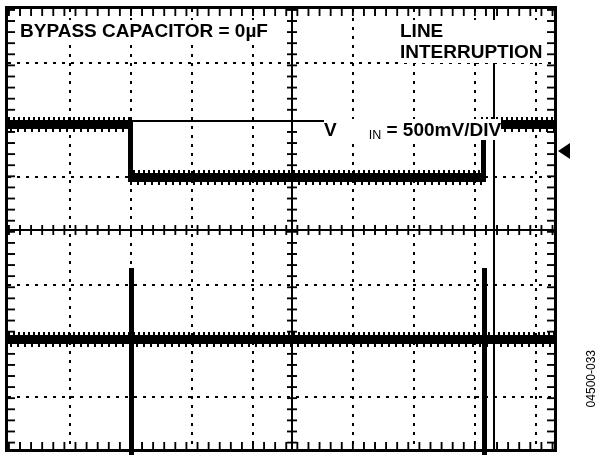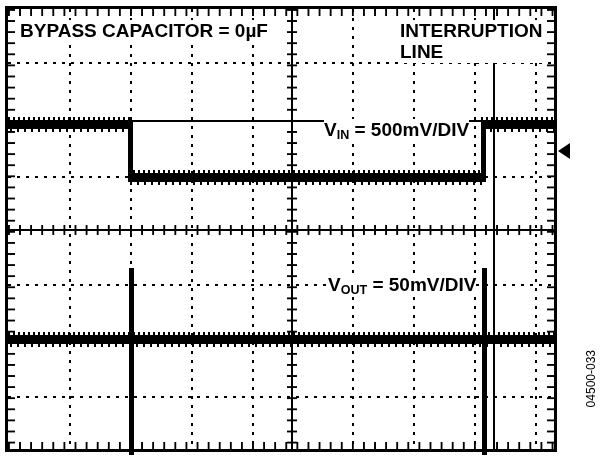--- a/index.html
+++ b/index.html
@@ -175,21 +175,22 @@
     background: #fff;
     line-height: 1.12;
   }
   .annot-title   { font-size: 19px; }
   .annot-channel { font-size: 19px; }
   .annot sub {
     font-size: 0.66em;
     vertical-align: baseline;
     position: relative;
     bottom: -0.24em;
-    font-weight: bold;
+    font-weight: normal;
+    margin-left: 32px;
   }
 
   
   .fig-id {
     position: absolute;
     right: 2px;
     bottom: 6px;
     font-family: "Liberation Sans", sans-serif;
     font-size: 12px;
     color: #000;
@@ -268,31 +269,28 @@
       </div>
 
       <div class="trace trace-vert" style="left:121px; top:259px; height:187px;"></div>
 
       <div class="trace trace-vert" style="left:474px; top:259px; height:187px;"></div>
     </div>
 
     <div class="annot annot-title" style="left:12px; top:11px;">BYPASS CAPACITOR = 0µF</div>
 
     <div class="annot annot-title" style="left:392px; top:11px;">
+      <div>LINE</div>
       <div>INTERRUPTION</div>
-      <div>LINE</div>
     </div>
 
     <div class="annot annot-channel" style="left:316px; top:110px;">
       <span>V</span><sub>IN</sub><span> = 500mV/DIV</span>
     </div>
 
-    <div class="annot annot-channel" style="left:320px; top:265px;">
-      <span>V</span><sub>OUT</sub><span> = 50mV/DIV</span>
-    </div>
 
 
   </div>
 
   <div class="trigger-marker" style="left:558px; top:143px;"></div>
 
   <div class="fig-id">04500-033</div>
 
 </div>
 

